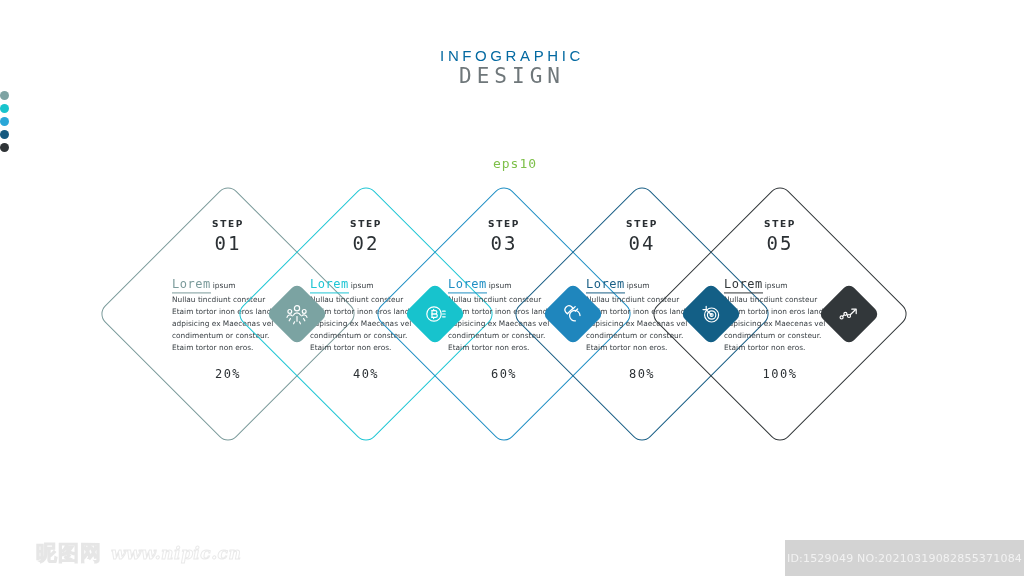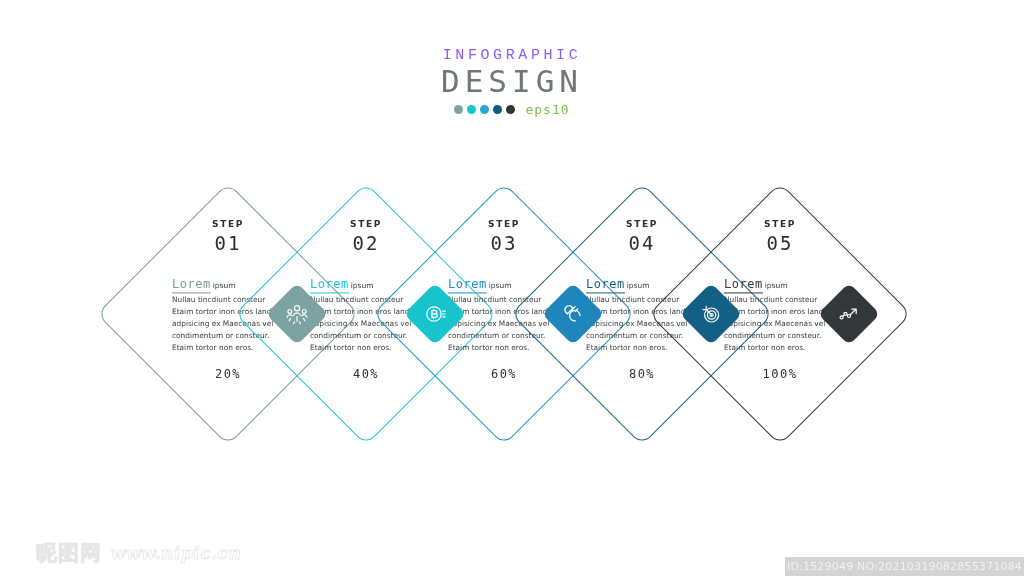--- a/index.html
+++ b/index.html
@@ -7,32 +7,32 @@
     width:1024px;height:576px;
     background:#ffffff;
     font-family:"DejaVu Sans","Liberation Sans",sans-serif;
     overflow:hidden;position:relative;
   }
   .stage{position:absolute;inset:0;}
 
   
   .logo{position:absolute;left:0;right:0;top:48px;text-align:center;}
   .logo-top{
-    font-family:Liberation Mono, monospace;
-    font-size:15px;letter-spacing:3.6px;color:#8b5cf6;
+    font-family:Liberation Sans, sans-serif;
+    font-size:15px;letter-spacing:3.6px;color:#0369a1;
     font-weight:400;line-height:1;
   }
   .logo-main{
     font-family:"DejaVu Sans Mono","Liberation Mono",monospace;
-    font-size:31px;letter-spacing:5px;color:#6f777a;
+    font-size:21px;letter-spacing:5px;color:#6f777a;
     line-height:1.05;margin-top:2px;font-weight:300;
   }
   .logo-row{
-    margin-top:4px;display:flex;align-items:center;
-    justify-content:center;gap:4px;
+    margin-top:4px;display:flex;
+    justify-content:center;gap:4px;flex-direction:column;
   }
   .logo-dot{width:9px;height:9px;border-radius:50%;display:block;}
   .logo-eps{
     font-family:"DejaVu Sans Mono","Liberation Mono",monospace;
     font-size:13px;letter-spacing:1px;color:#7ec04a;margin-left:6px;
   }
 
   
   .diamond-card{
     position:absolute;width:186px;height:186px;
@@ -106,21 +106,21 @@
     line-height:1;
   }
   .wm-url{
     font-family:"DejaVu Serif","Liberation Serif",serif;
     font-style:italic;font-size:17px;font-weight:700;
     color:transparent;-webkit-text-stroke:1px #d8d8d8;
     letter-spacing:.5px;line-height:1;
   }
   .idbar{
     position:absolute;right:0;bottom:0;
-    width:239px;height:19px;background:#d3d3d3;
+    width:239px;height:36px;background:#d3d3d3;
     display:flex;align-items:center;justify-content:center;
   }
   .idbar span{
     font-family:"DejaVu Sans","Liberation Sans",sans-serif;
     font-size:11px;color:#f2f2f2;letter-spacing:.2px;
   }
 </style>
 </head>
 <body>
 

